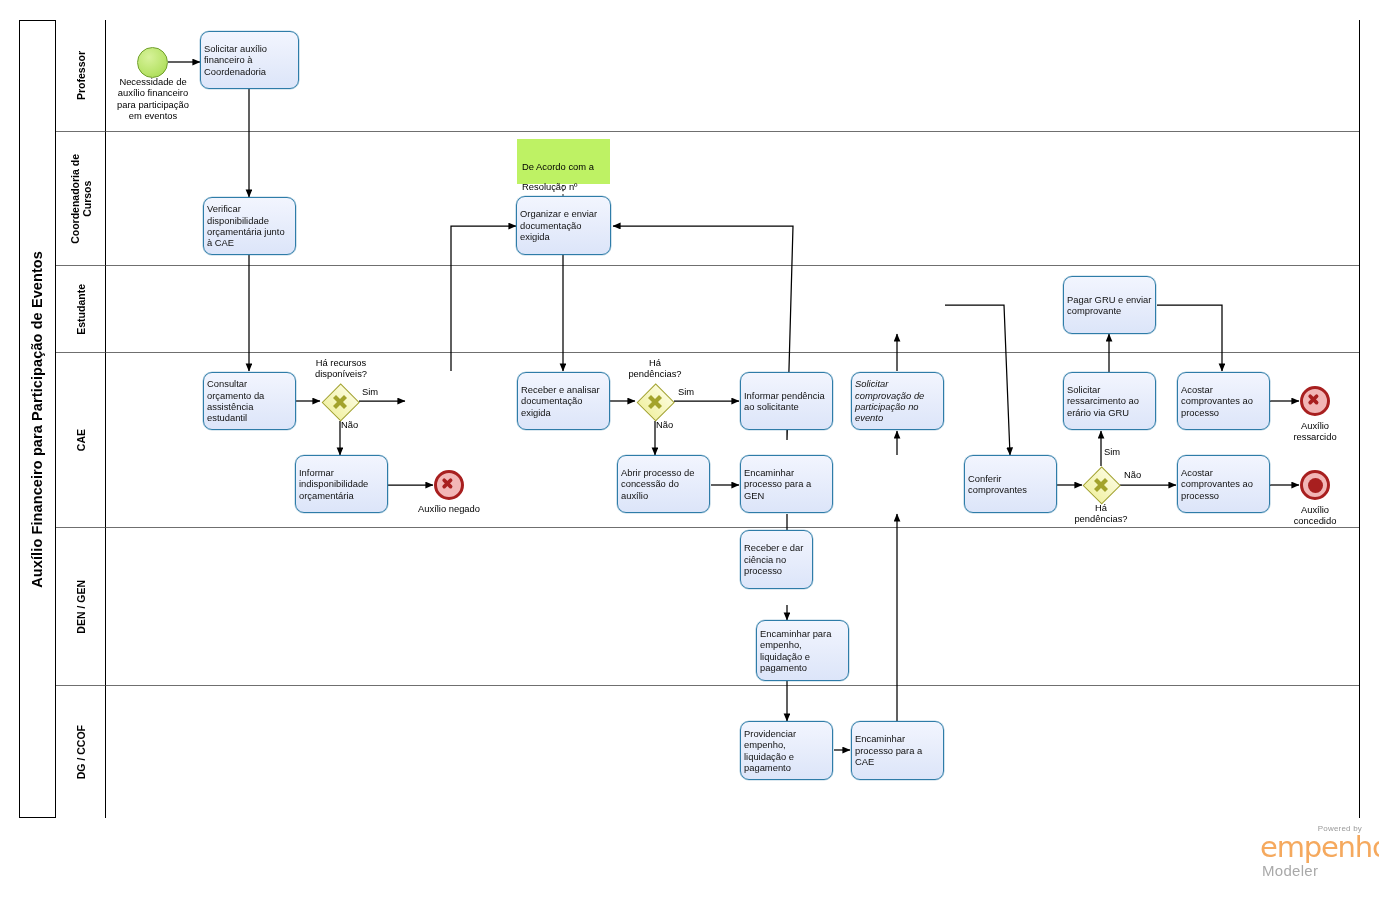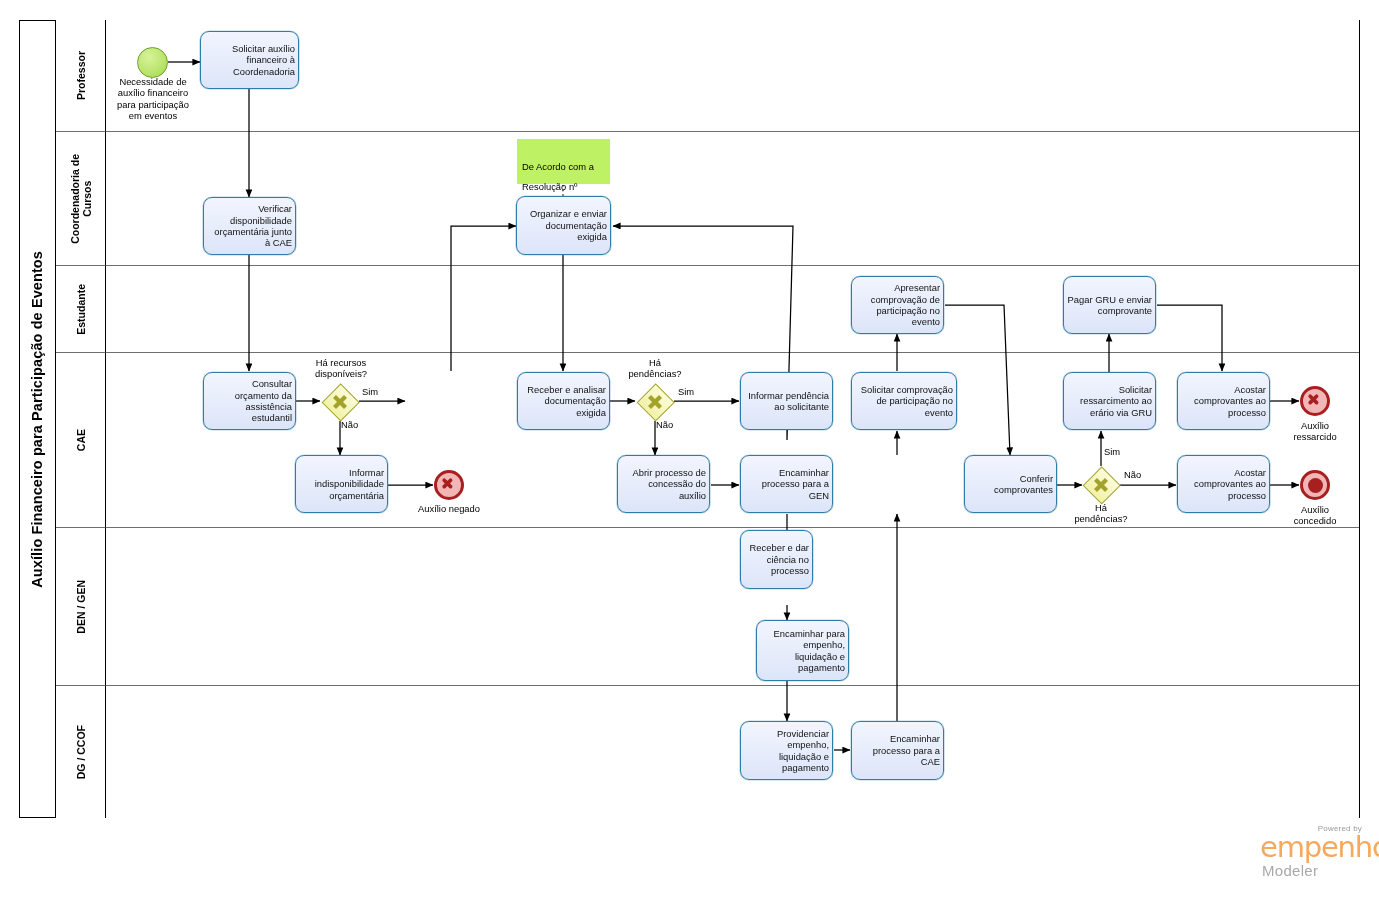--- a/index.html
+++ b/index.html
@@ -74,21 +74,21 @@
 
   
   .task{
     position:absolute;
     box-sizing:border-box;
     background:linear-gradient(to bottom,#f2f5fe 0%,#e6ecfb 55%,#dce5f9 100%);
     border:1.6px solid #2e7ca8;
     border-radius:9px;
     box-shadow:0 0 0 0.6px rgba(46,124,168,.35);
     display:flex; align-items:center; justify-content:center;
-    text-align:right;
+    text-align:left;
     font-size:9.4px;
     line-height:11.4px;
     color:#111111;
     padding:1px 3px;
     z-index:6;
   }
   .gateway{
     position:absolute;
     width:36px;height:36px;
     z-index:6;
@@ -315,23 +315,20 @@
   </div>
 
   <div class="annotation" style="left:517px;top:139px;width:93px;height:45px;">
     <span>De Acordo com a Resolução nº 24/2017/CS/IFS</span>
   </div>
 
   <div class="task" style="left:516px;top:196px;width:95px;height:59px;">
     <span>Organizar e enviar documentação exigida</span>
   </div>
 
-  <div class="task" style="left:851px;top:276px;width:93px;height:58px;">
-    <span>Apresentar comprovação de participação no evento</span>
-  </div>
 
   <div class="task" style="left:1063px;top:276px;width:93px;height:58px;">
     <span>Pagar GRU e enviar comprovante</span>
   </div>
 
   <div class="task" style="left:203px;top:372px;width:93px;height:58px;">
     <span>Consultar orçamento da assistência estudantil</span>
   </div>
 
   <div class="gateway" style="left:322px;top:384px;">
@@ -364,21 +361,21 @@
   </div>
   <div class="label" style="left:615px;top:357px;width:80px;">Há
 pendências?</div>
   <div class="label" style="left:678px;top:386px;width:24px;text-align:left;">Sim</div>
   <div class="label" style="left:656px;top:419px;width:24px;text-align:left;">Não</div>
 
   <div class="task" style="left:740px;top:372px;width:93px;height:58px;">
     <span>Informar pendência ao solicitante</span>
   </div>
 
-  <div class="task" style="left:851px;top:372px;width:106px;height:58px;">
+  <div class="task" style="left:851px;top:372px;width:93px;height:58px;font-style:italic;">
     <span>Solicitar comprovação de participação no evento</span>
   </div>
 
   <div class="task" style="left:1063px;top:372px;width:93px;height:58px;">
     <span>Solicitar ressarcimento ao erário via GRU</span>
   </div>
 
   <div class="task" style="left:1177px;top:372px;width:93px;height:58px;">
     <span>Acostar comprovantes ao processo</span>
   </div>

